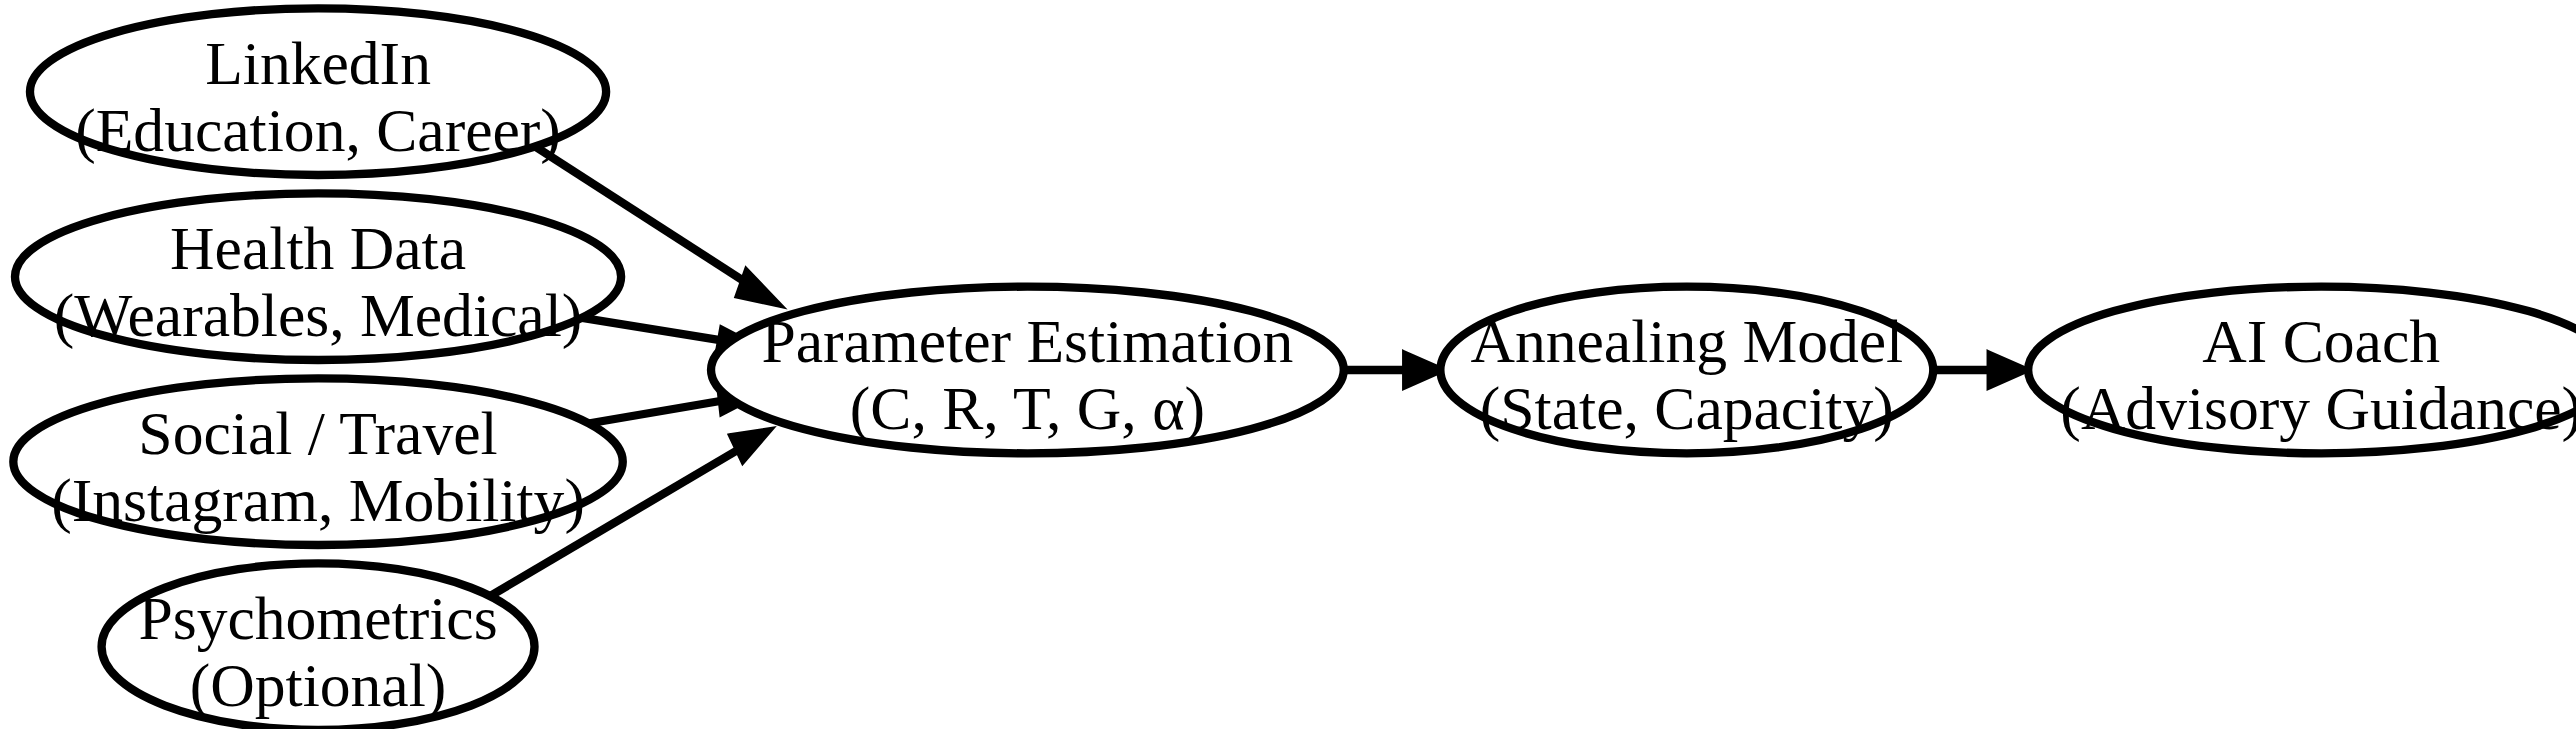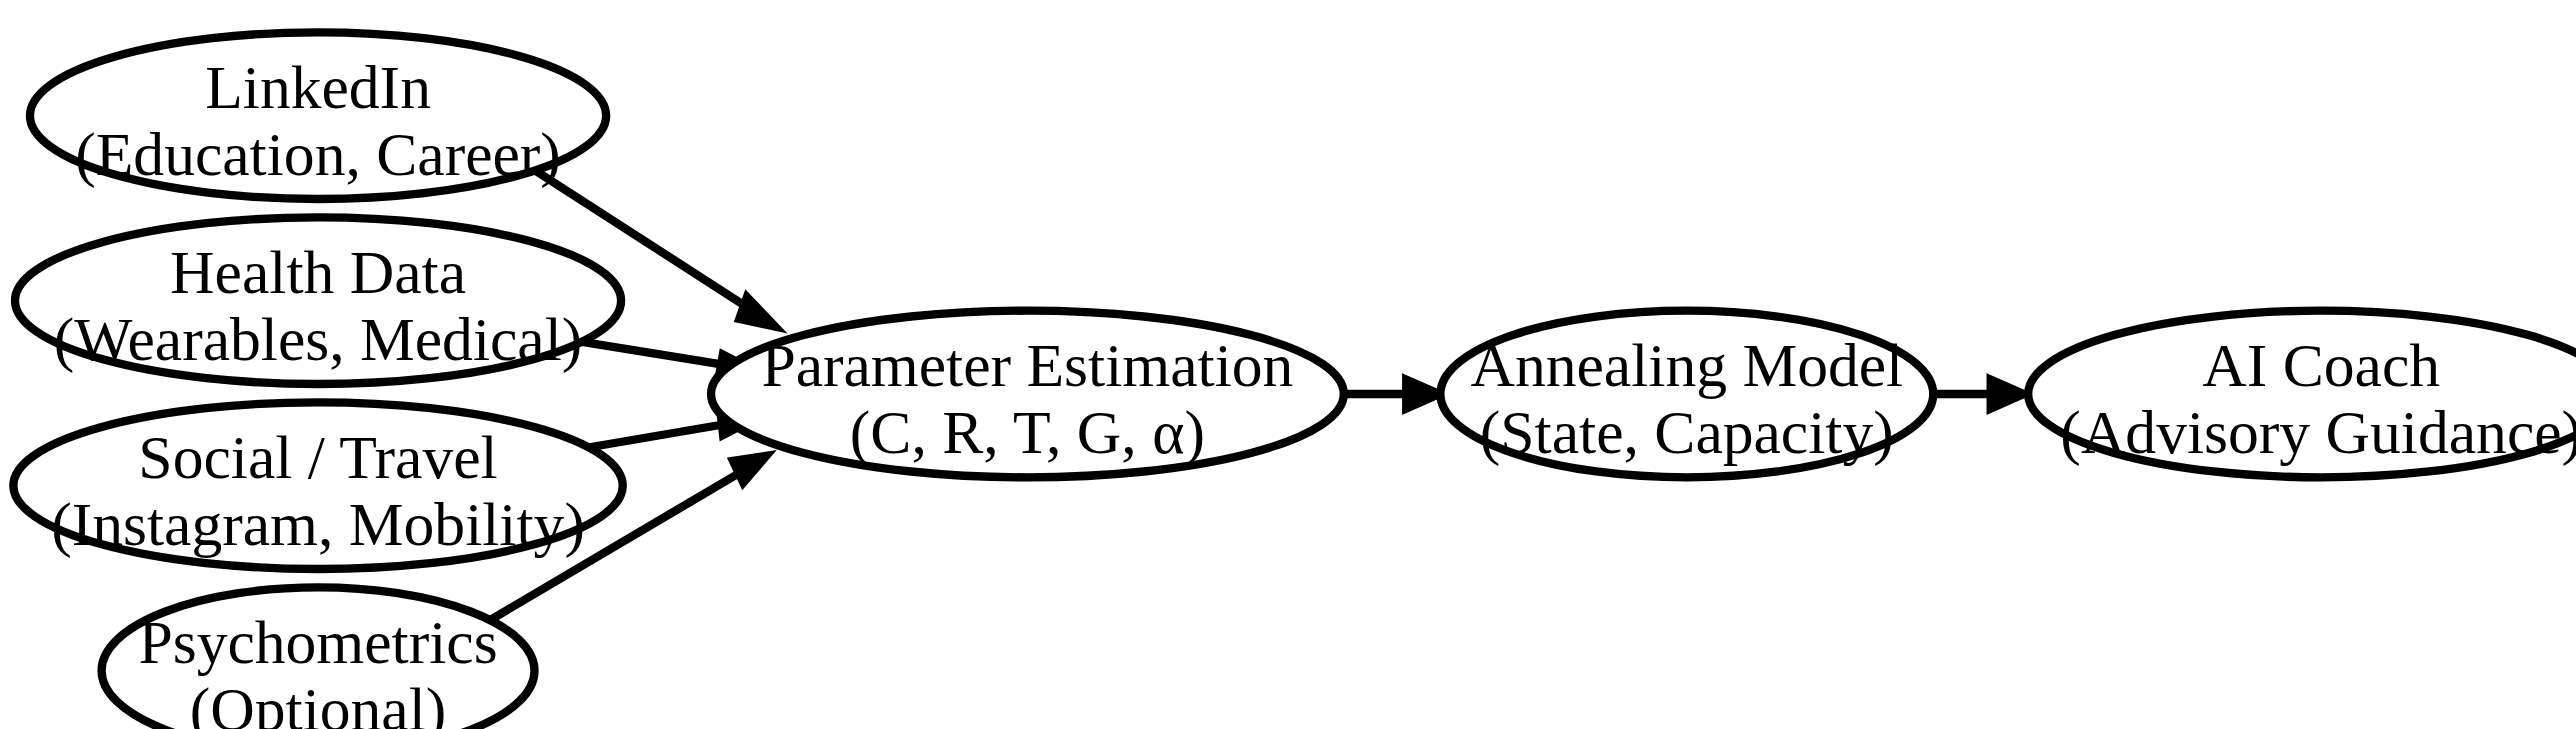--- a/index.html
+++ b/index.html
@@ -11,21 +11,20 @@
     width: 2576px;
     height: 730px;
     overflow: hidden;
     font-family: "Liberation Serif", "DejaVu Serif", serif;
   }
   #diagram-root {
     position: relative;
     width: 2576px;
     height: 534px;
     background: #ffffff;
-    margin-top: 24px;
   }
   svg#graph {
     display: block;
     width: 2576px;
     height: 730px;
   }
   .node-ellipse {
     fill: #ffffff;
     stroke: #000000;
     stroke-width: 5;

